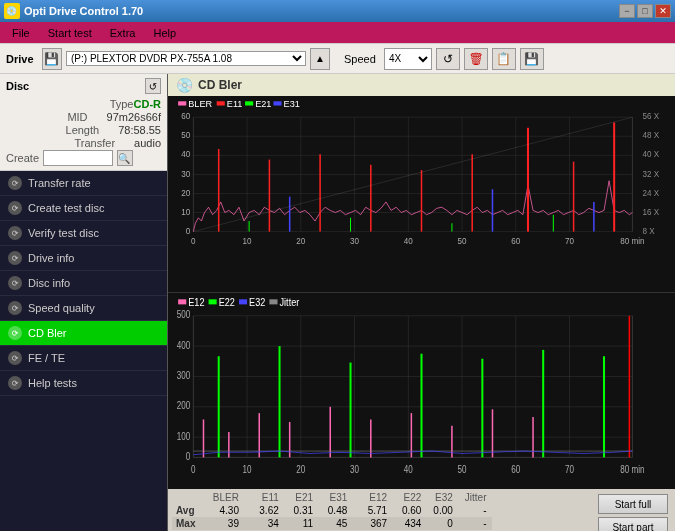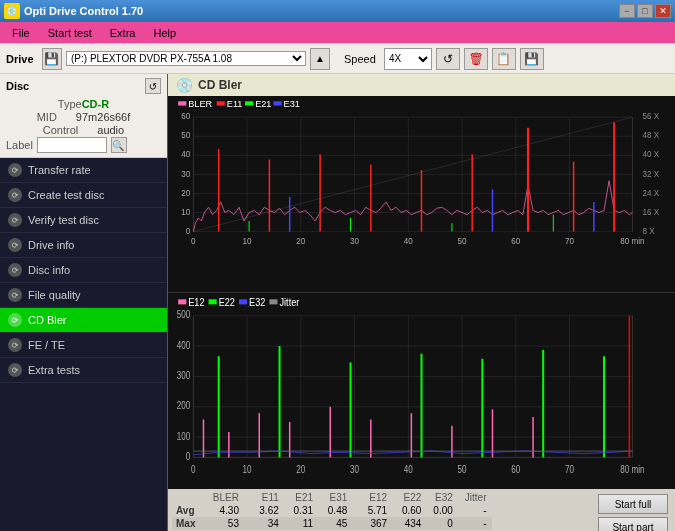--- a/index.html
+++ b/index.html
@@ -8,36 +8,36 @@
     
     #title-bar { background: linear-gradient(to bottom, #4a90d9, #2b6fad); color: white; height: 22px; display: flex; align-items: center; justify-content: space-between; padding: 0 4px; }
     #title-bar-left { display: flex; align-items: center; gap: 4px; }
     #title-bar-icon { width: 16px; height: 16px; background: #ffd700; border-radius: 2px; display: flex; align-items: center; justify-content: center; font-size: 9px; color: #333; }
     #title-bar-title { font-size: 11px; font-weight: bold; }
     #title-bar-controls { display: flex; gap: 2px; }
     .title-btn { width: 16px; height: 14px; background: #aaa; border: 1px solid #888; cursor: pointer; font-size: 9px; display: flex; align-items: center; justify-content: center; color: #333; }
     #close-btn { background: #c0392b; color: white; }
     
     
-    #menu-bar { background: #ec4899; border-bottom: 1px solid #ccc; height: 22px; display: flex; align-items: center; padding: 0 4px; gap: 2px; }
+    #menu-bar { background: #be185d; border-bottom: 1px solid #ccc; height: 22px; display: flex; align-items: center; padding: 0 4px; gap: 2px; }
     .menu-item { padding: 2px 8px; cursor: pointer; font-size: 11px; }
     
     
     #main { display: flex; height: calc(531px - 22px - 22px); }
     
     
     #sidebar { width: 168px; background: #1a1a2e; display: flex; flex-direction: column; border-right: 1px solid #555; }
     .toolbar-btn { width: 24px; height: 22px; background: #e0ddd8; border: 1px solid #999; cursor: pointer; display: flex; align-items: center; justify-content: center; font-size: 12px; }
     
     
     #disc-panel { background: #f0ede8; border-bottom: 1px solid #ccc; padding: 4px 6px; }
     #disc-header { display: flex; align-items: center; justify-content: space-between; margin-bottom: 4px; }
     #disc-title { font-weight: bold; font-size: 11px; }
     .disc-refresh { width: 16px; height: 16px; background: #e0ddd8; border: 1px solid #999; cursor: pointer; display: flex; align-items: center; justify-content: center; font-size: 10px; }
-    .disc-row { display: flex; justify-content: center; margin-bottom: 1px; }
+    .disc-row { display: flex; justify-content: flex-end; margin-bottom: 1px; }
     .disc-key { color: #555; }
     .disc-val { color: #333; margin-left: 19px; }
     .disc-val-green { color: #008000; font-weight: bold; }
     #label-row { display: flex; align-items: center; gap: 4px; }
     #label-input { width: 70px; height: 16px; border: 1px solid #999; background: white; font-size: 10px; }
     #label-search { width: 16px; height: 16px; background: #e0ddd8; border: 1px solid #999; cursor: pointer; display: flex; align-items: center; justify-content: center; font-size: 10px; }
     
     
     .nav-item { display: flex; align-items: center; gap: 6px; padding: 5px 8px; cursor: pointer; color: #ccc; border-bottom: 1px solid #2a2a3e; }
     .nav-item.active { background: #00cc00; color: white; }
@@ -128,25 +128,29 @@
       </div>
       <div class="disc-row">
         <span class="disc-key">Type</span>
         <span class="disc-val-green">CD-R</span>
       </div>
       <div class="disc-row">
         <span class="disc-key">MID</span>
         <span class="disc-val">97m26s66f</span>
       </div>
       <div class="disc-row">
-        <span class="disc-key">Control</span>
+        <span class="disc-key">Length</span>
+        <span class="disc-val">78:58.55</span>
+      </div>
+      <div class="disc-row">
+        <span class="disc-key">Transfer</span>
         <span class="disc-val">audio</span>
       </div>
       <div id="label-row">
-        <span class="disc-key">Label</span>
+        <span class="disc-key">Create</span>
         <input id="label-input" type="text" value="" style="">
         <div id="label-search">🔍</div>
       </div>
     </div>
 
     <div id="sidebar-nav">
       <div class="nav-item">
         <div class="nav-icon">⟳</div>
         <span class="nav-label">Transfer rate</span>
       </div>
@@ -161,33 +165,33 @@
       <div class="nav-item">
         <div class="nav-icon">⟳</div>
         <span class="nav-label">Drive info</span>
       </div>
       <div class="nav-item">
         <div class="nav-icon">⟳</div>
         <span class="nav-label">Disc info</span>
       </div>
       <div class="nav-item">
         <div class="nav-icon">⟳</div>
-        <span class="nav-label">File quality</span>
+        <span class="nav-label">Speed quality</span>
       </div>
       <div class="nav-item active">
         <div class="nav-icon">⟳</div>
         <span class="nav-label">CD Bler</span>
       </div>
       <div class="nav-item">
         <div class="nav-icon">⟳</div>
         <span class="nav-label">FE / TE</span>
       </div>
       <div class="nav-item">
         <div class="nav-icon">⟳</div>
-        <span class="nav-label">Extra tests</span>
+        <span class="nav-label">Help tests</span>
       </div>
     </div>
 
   </div>
 
   <div id="content">
 
     <div id="bler-header">
       <span id="bler-icon" style="color:#00aa00;font-size:14px;">💿</span>
       <span id="bler-title">CD Bler</span>
@@ -378,21 +382,21 @@
               <td>3.62</td>
               <td>0.31</td>
               <td>0.48</td>
               <td>5.71</td>
               <td>0.60</td>
               <td>0.00</td>
               <td>-</td>
             </tr>
             <tr>
               <td class="row-label">Max</td>
-              <td>53</td>
+              <td>39</td>
               <td>34</td>
               <td>11</td>
               <td>45</td>
               <td>367</td>
               <td>434</td>
               <td>0</td>
               <td>-</td>
             </tr>
             <tr>
               <td class="row-label">Total</td>

